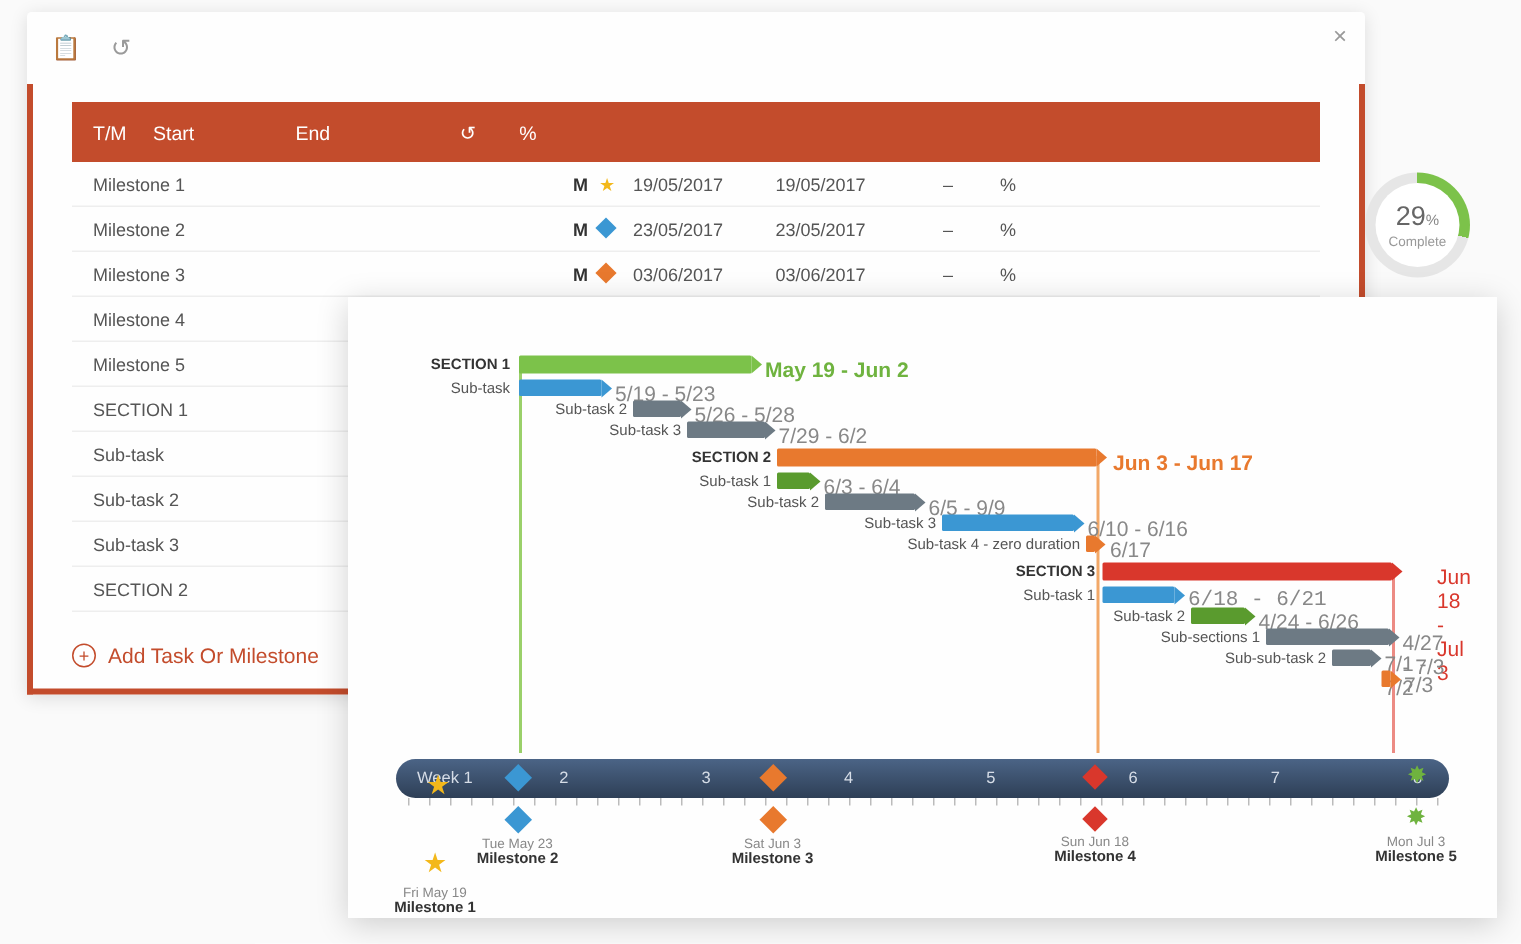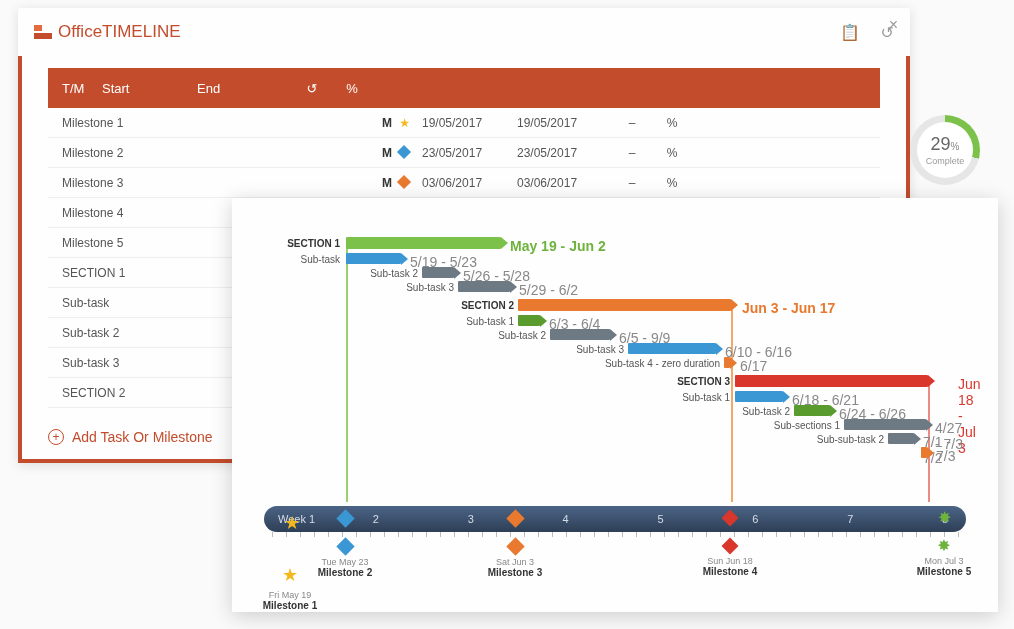--- a/index.html
+++ b/index.html
@@ -56,24 +56,20 @@
   .m-mark .name { font-weight:bold; color:#333; font-size:10px; }
   .dia-red { width:12px; height:12px; background:#d9372c; transform:rotate(45deg); }
   .star-green { color:#6fb33f; font-size:16px; line-height:12px; }
 </style>
 </head>
 <body>
 
 <div class="back-panel">
   <span class="close-x">×</span>
   <div class="back-header">
-    <div class="logo-box">
-      <span class="logo-mark"></span>
-      <span><span>Office</span><span style="font-weight:300">TIMELINE</span></span>
-    </div>
     <div class="header-icons">
       <span>📋</span>
       <span>↺</span>
     </div>
   </div>
   <div class="orange-border">
     <div class="table-head">
       <div class="col-tm">T/M</div>
       <div class="col-start">Start</div>
       <div class="col-end">End</div>
@@ -189,21 +185,21 @@
     <div class="task-label" style="right:626px; top:30px;">Sub-task</div>
     <div class="bar arrow-r" style="left:82px; top:29px; width:55px; height:11px; background:#3b97d3; color:#3b97d3;"></div>
     <div class="date-label" style="left:146px; top:30px;">5/19 - 5/23</div>
 
     <div class="task-label" style="right:548px; top:44px;">Sub-task 2</div>
     <div class="bar arrow-r" style="left:158px; top:43px; width:32px; height:11px; background:#6d7a84; color:#6d7a84;"></div>
     <div class="date-label" style="left:199px; top:44px;">5/26 - 5/28</div>
 
     <div class="task-label" style="right:512px; top:58px;">Sub-task 3</div>
     <div class="bar arrow-r" style="left:194px; top:57px; width:52px; height:11px; background:#6d7a84; color:#6d7a84;"></div>
-    <div class="date-label" style="left:255px; top:58px;">5/29 - 6/2</div>
+    <div class="date-label" style="left:255px; top:58px;">7/29 - 6/2</div>
 
     <div class="vline" style="left:467px; top:80px; height:198px; background:#f2a868;"></div>
     <div class="sec-label" style="right:452px; top:76px;">SECTION 2</div>
     <div class="bar arrow-r" style="left:254px; top:75px; width:213px; background:#e8792e; color:#e8792e;"></div>
     <div class="date-label" style="left:478px; top:76px; color:#e8792e; font-weight:bold;">Jun 3 - Jun 17</div>
 
     <div class="task-label" style="right:452px; top:92px;">Sub-task 1</div>
     <div class="bar arrow-r" style="left:254px; top:91px; width:22px; height:11px; background:#5a9b2e; color:#5a9b2e;"></div>
     <div class="date-label" style="left:285px; top:92px;">6/3 - 6/4</div>
 
@@ -219,25 +215,25 @@
     <div class="bar arrow-r" style="left:460px; top:133px; width:6px; height:11px; background:#e8792e; color:#e8792e;"></div>
     <div class="date-label" style="left:476px; top:134px;">6/17</div>
 
     <div class="vline" style="left:664px; top:156px; height:122px; background:#ec8b84;"></div>
     <div class="sec-label" style="right:236px; top:152px;">SECTION 3</div>
     <div class="bar arrow-r" style="left:471px; top:151px; width:193px; background:#d9372c; color:#d9372c;"></div>
     <div class="date-label" style="left:694px; top:152px; color:#d9372c; font-weight:normal;">Jun 18 - Jul 3</div>
 
     <div class="task-label" style="right:236px; top:168px;">Sub-task 1</div>
     <div class="bar arrow-r" style="left:471px; top:167px; width:48px; height:11px; background:#3b97d3; color:#3b97d3;"></div>
-    <div class="date-label" style="left:528px; top:168px;">6/18 - 6/21</div>
+    <div class="date-label" style="left:528px; top:168px;font-family:Liberation Mono, monospace;">6/18 - 6/21</div>
 
     <div class="task-label" style="right:176px; top:182px;">Sub-task 2</div>
     <div class="bar arrow-r" style="left:530px; top:181px; width:36px; height:11px; background:#5a9b2e; color:#5a9b2e;"></div>
-    <div class="date-label" style="left:575px; top:182px;">6/24 - 6/26</div>
+    <div class="date-label" style="left:575px; top:182px;">4/24 - 6/26</div>
 
     <div class="task-label" style="right:126px; top:196px;">Sub-sections 1</div>
     <div class="bar arrow-r" style="left:580px; top:195px; width:82px; height:11px; background:#6d7a84; color:#6d7a84;"></div>
     <div class="date-label" style="left:671px; top:196px;">4/27 - 7/3</div>
 
     <div class="task-label" style="right:82px; top:210px;">Sub-sub-task 2</div>
     <div class="bar arrow-r" style="left:624px; top:209px; width:26px; height:11px; background:#6d7a84; color:#6d7a84;"></div>
     <div class="date-label" style="left:659px; top:210px;">7/1 - 7/2</div>
 
     <div class="bar arrow-r" style="left:657px; top:223px; width:6px; height:11px; background:#e8792e; color:#e8792e;"></div>

